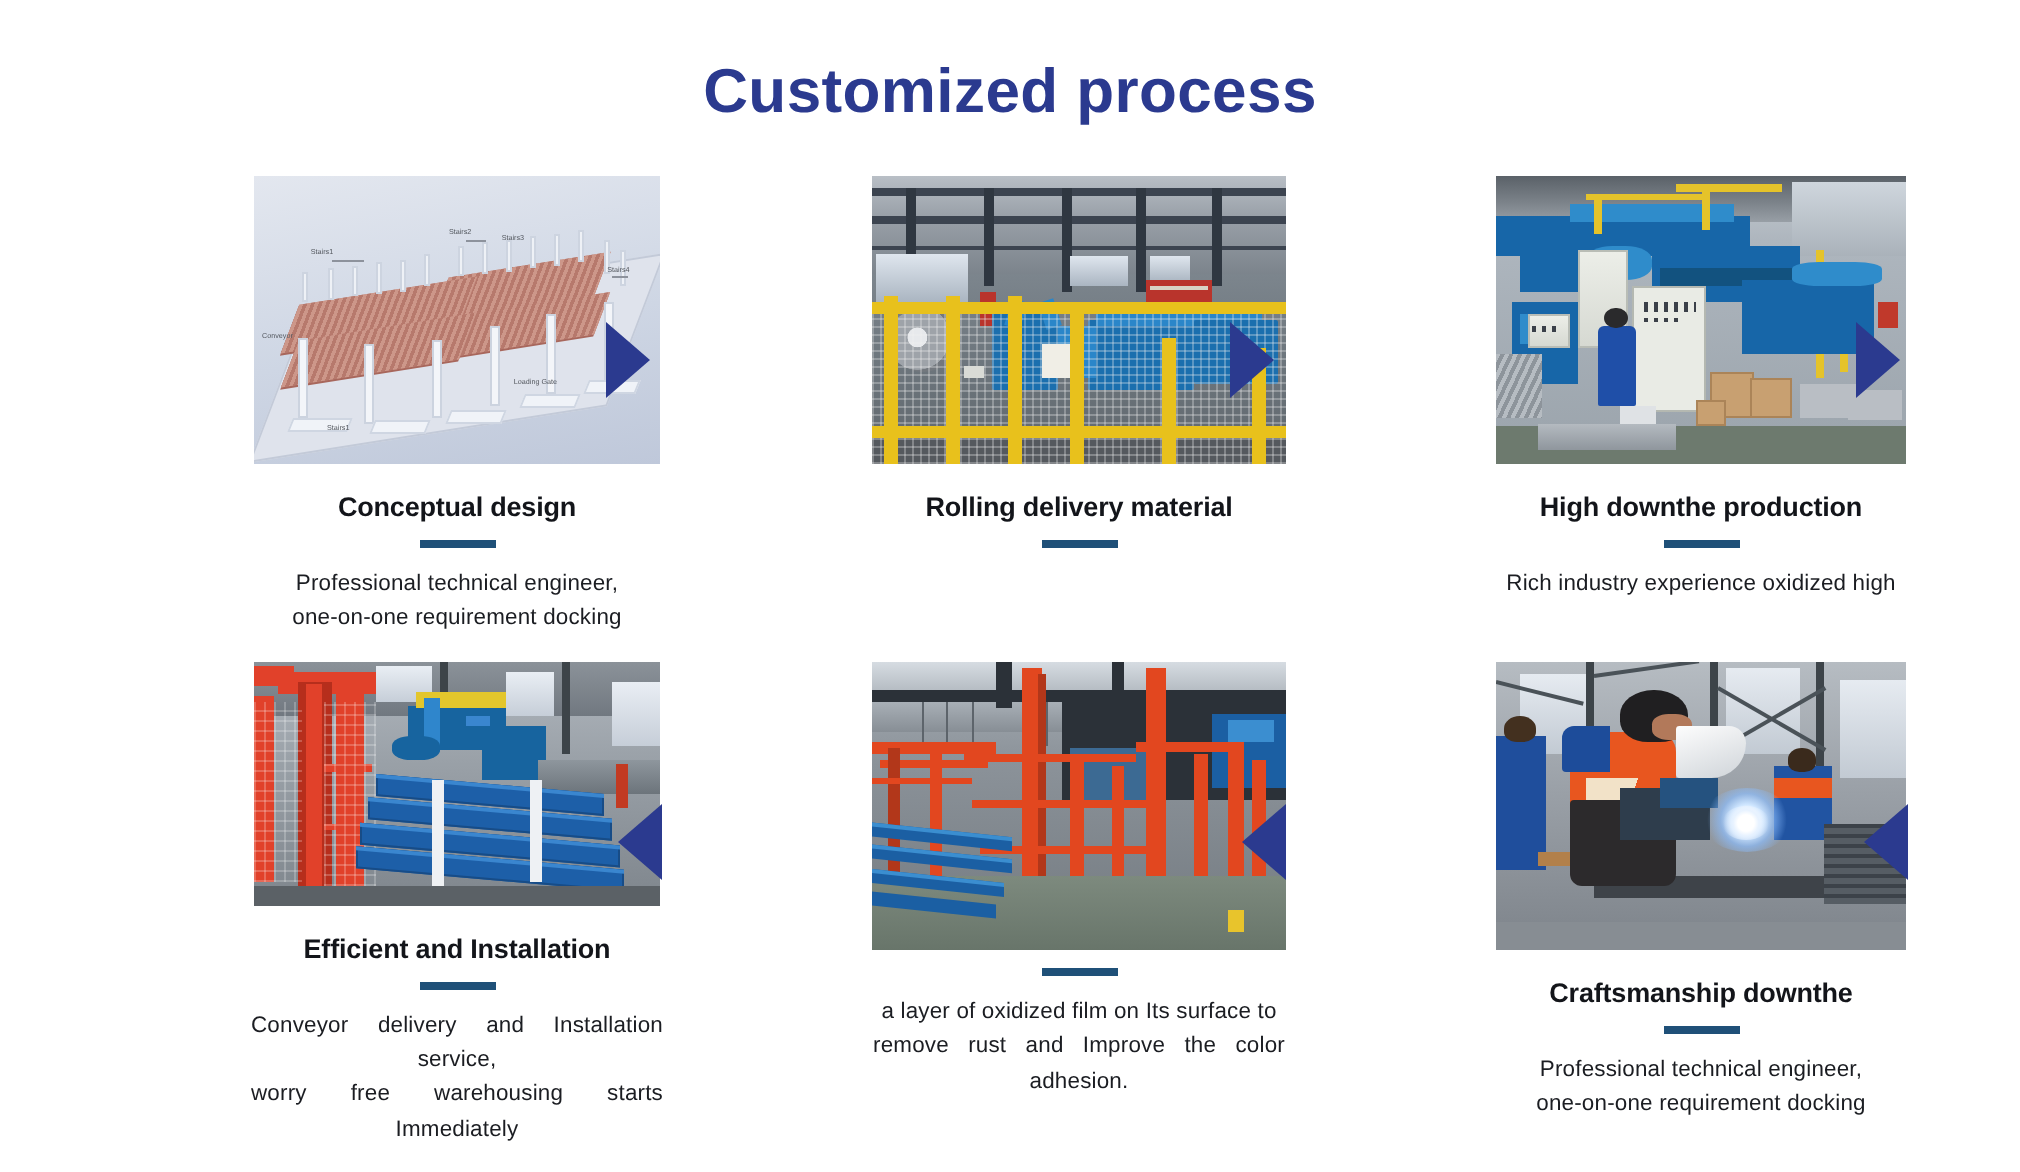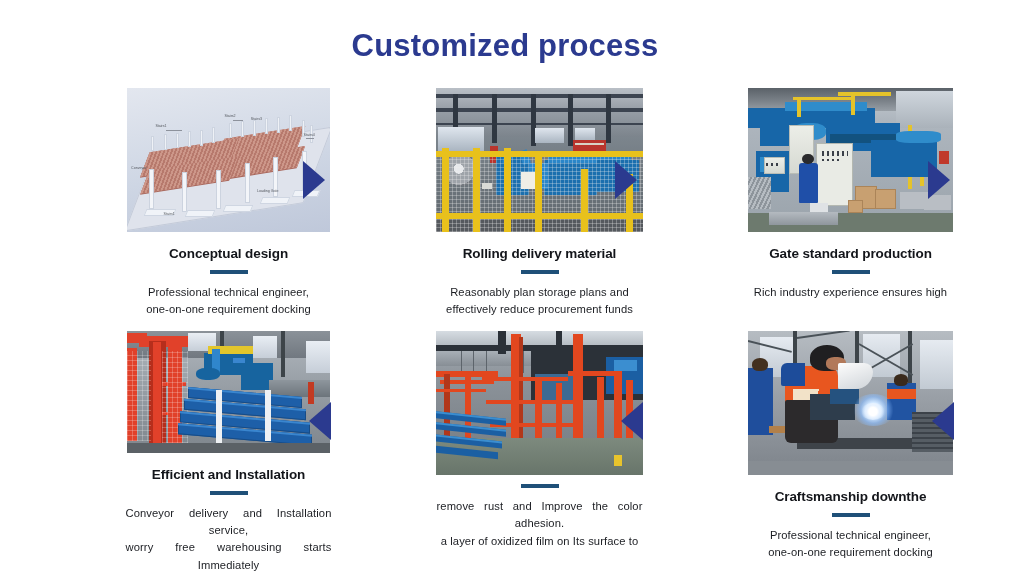--- a/index.html
+++ b/index.html
@@ -375,24 +375,20 @@
         <div class="fence-post" style="left:33%; height:58%;"></div>
         <div class="fence-post" style="left:48%; height:52%;"></div>
         <div class="fence-post" style="left:70%; height:44%;"></div>
         <div class="fence-post" style="left:92%; height:40%;"></div>
         <div class="mill-tag" style="left:41%; top:58%; width:7%; height:12%;"></div>
         <div class="mill-tag" style="left:22%; top:66%; width:5%; height:4%; background:#d9dbd6;"></div>
       </div>
 
       <div class="caption">Rolling delivery material</div>
       <div class="divider"></div>
-      <div class="desc justify">
-        <div>Reasonably plan storage plans and</div>
-        <div>effectively reduce procurement funds</div>
-      </div>
     </div>
 
     <div class="process-cell">
       <div class="photo photo-3 img-prod">
         <div class="prod-roofband"></div>
         <div class="prod-white" style="left:72%; top:2%; width:28%; height:26%;
              background:linear-gradient(180deg,#cfd6dd,#aab2ba);"></div>
         <div class="prod-blue" style="left:0;   top:14%; width:62%; height:14%;"></div>
         <div class="prod-blue-lt" style="left:18%; top:10%; width:40%; height:6%;"></div>
         <div class="prod-yellow" style="left:22%; top:6%;  width:30%; height:2.5%;"></div>
@@ -428,24 +424,24 @@
         <div class="prod-pallet" style="left:74%; top:72%; width:16%; height:12%;"></div>
         <div class="prod-pallet" style="left:86%; top:74%; width:13%; height:11%;"></div>
         <div class="prod-pallet" style="left:0;   top:62%; width:11%; height:22%;
              background:repeating-linear-gradient(115deg,#b6bcc2 0 2px,#8d949b 2px 4px);"></div>
         <div class="prod-pallet" style="left:10%; top:86%; width:34%; height:9%;
              background:linear-gradient(180deg,#b4bac0,#8f969d);"></div>
         <div class="prod-pallet" style="left:30%; top:80%; width:9%; height:6%; background:#dfe2e5;"></div>
         <div class="ship-orange" style="left:93%; top:44%; width:5%; height:9%; background:#c0392b;"></div>
       </div>
 
-      <div class="caption">Gate standard production</div>
+      <div class="caption">High downthe production</div>
       <div class="divider"></div>
       <div class="desc justify">
-        <div>Rich industry experience ensures high</div>
+        <div>Rich industry experience oxidized high</div>
       </div>
     </div>
 
   </div>
 
   <div class="process-row">
 
     <div class="process-cell cell-pad-left">
       <div class="photo img-ship">
         <div class="ship-roof"></div>
@@ -539,22 +535,22 @@
         <div class="coat-blue" style="left:0;  top:66%; width:34%; height:5%; transform:skewY(6deg);"></div>
         <div class="coat-blue-lt" style="left:0; top:66%; width:34%; height:1.5%; transform:skewY(6deg);"></div>
         <div class="coat-blue" style="left:0;  top:74%; width:32%; height:5%; transform:skewY(6deg);"></div>
         <div class="coat-blue-lt" style="left:0; top:74%; width:32%; height:1.5%; transform:skewY(6deg);"></div>
         <div class="coat-blue" style="left:0;  top:82%; width:30%; height:5%; transform:skewY(6deg);"></div>
         <div class="coat-or" style="left:86%; top:86%; width:4%; height:8%; background:#e8c42c;"></div>
       </div>
 
       <div class="divider"></div>
       <div class="desc justify">
+        <div>a layer of oxidized film on Its surface to</div>
         <div>remove rust and Improve the color adhesion.</div>
-        <div>a layer of oxidized film on Its surface to</div>
       </div>
     </div>
 
     <div class="process-cell">
       <div class="photo photo-3 img-weld">
         <div class="weld-bg-bright" style="left:6%;  top:4%;  width:16%; height:28%;"></div>
         <div class="weld-bg-bright" style="left:56%; top:2%;  width:18%; height:30%;"></div>
         <div class="weld-bg-bright" style="left:84%; top:6%;  width:16%; height:34%;"></div>
         <div class="weld-col" style="left:22%; top:0; height:40%;"></div>
         <div class="weld-col" style="left:52%; top:0; height:36%;"></div>

